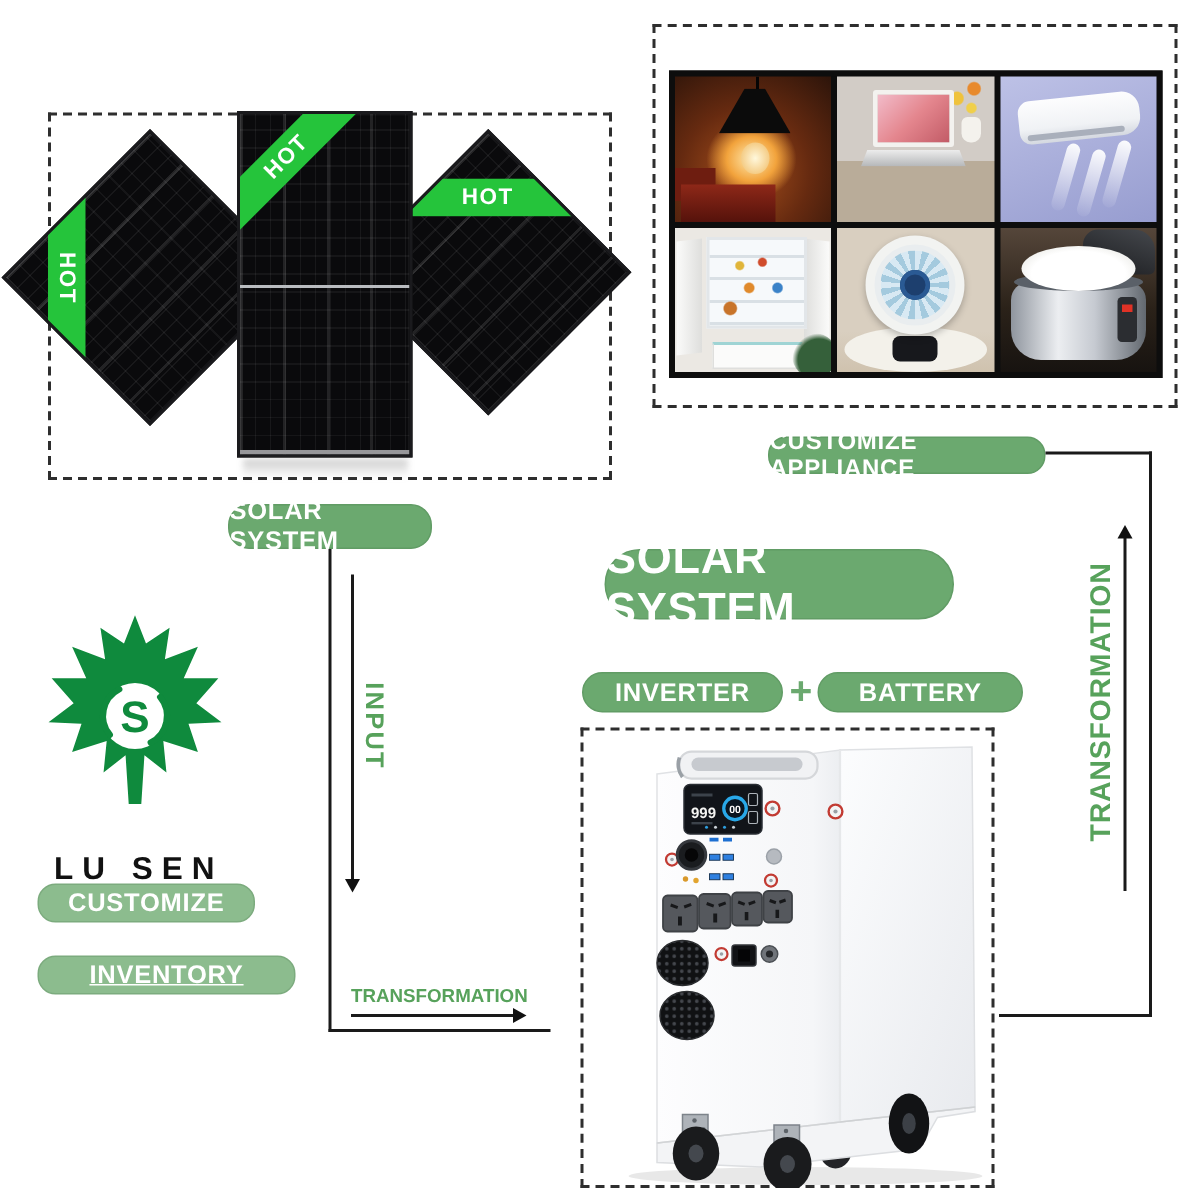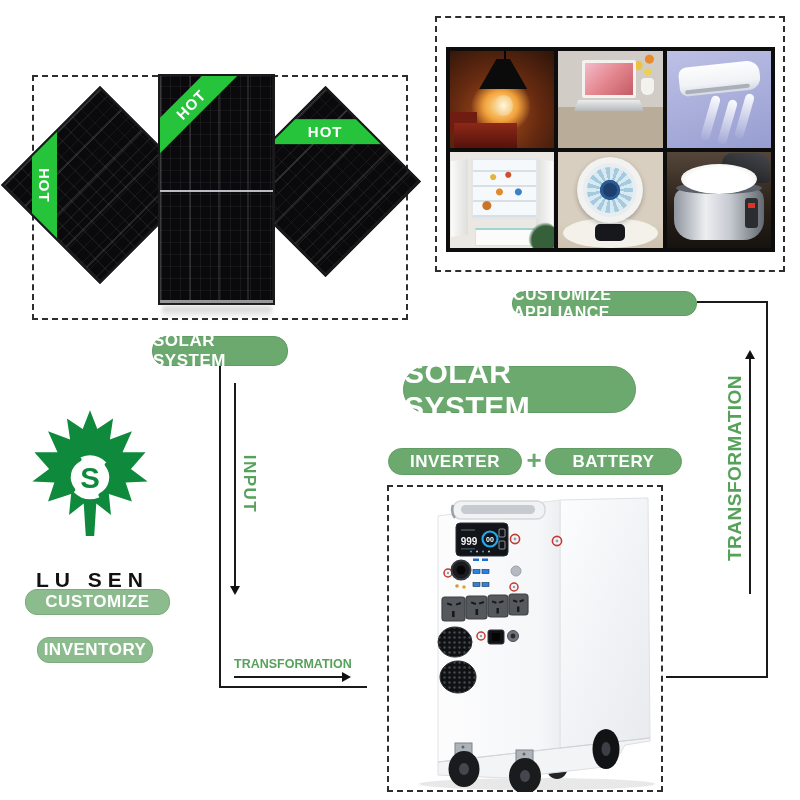--- a/index.html
+++ b/index.html
@@ -265,21 +265,21 @@
     <text x="60" y="78" text-anchor="middle" font-size="28" font-weight="bold" fill="#0F8A3D">S</text>
   </svg>
 
   <div class="lusen-name" style="left:36px; top:540px;margin-top:28px;">
     <span>LU SEN</span>
   </div>
 
   <div class="pill pill-light" style="left:25px; top:589px; width:145px; height:26px; font-size:17px; border-radius:12px;">
     <span>CUSTOMIZE</span>
   </div>
-  <div class="pill pill-light" style="left:37px; top:637px; width:116px; height:26px; font-size:17px; border-radius:12px;">
+  <div class="pill pill-light" style="left:25px; top:637px; width:172px; height:26px; font-size:17px; border-radius:12px;text-decoration:underline;">
     <span>INVENTORY</span>
   </div>
 
   <div class="dashed" style="left:387px; top:485px; width:276px; height:307px;"></div>
 
   <svg class="abs" style="left:387px; top:485px;" width="276" height="307" viewBox="0 0 276 307">
     <defs>
       <linearGradient id="gfront" x1="0" y1="0" x2="1" y2="0">
         <stop offset="0" stop-color="#fdfdfe"></stop>
           <stop offset="0.85" stop-color="#f5f6f8"></stop>

